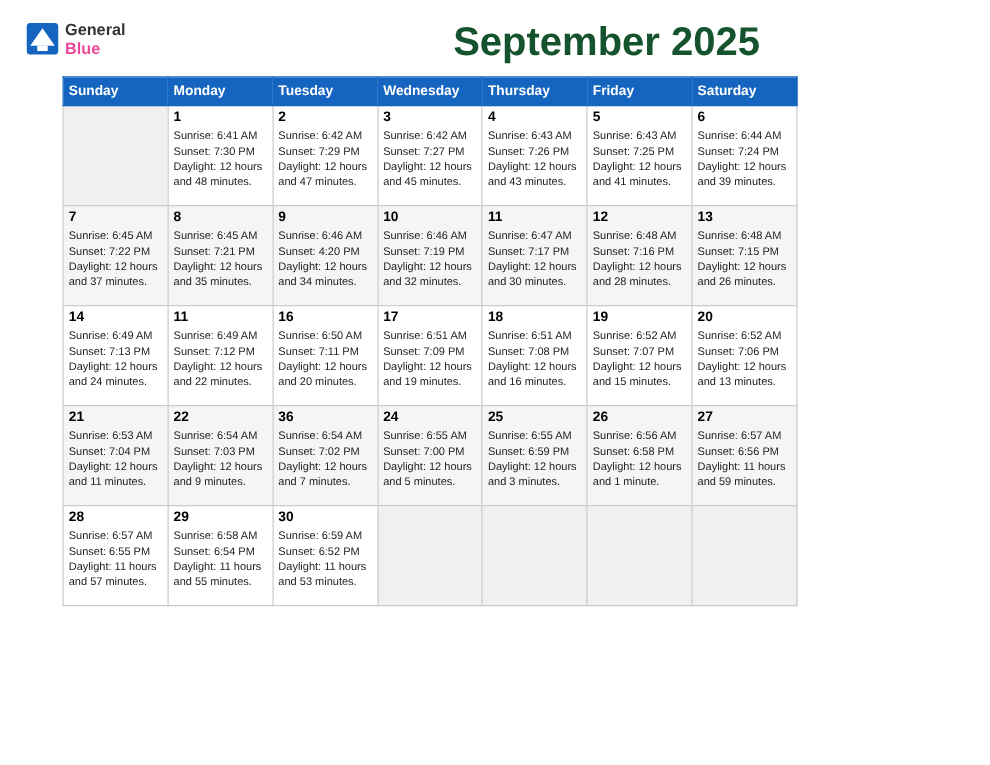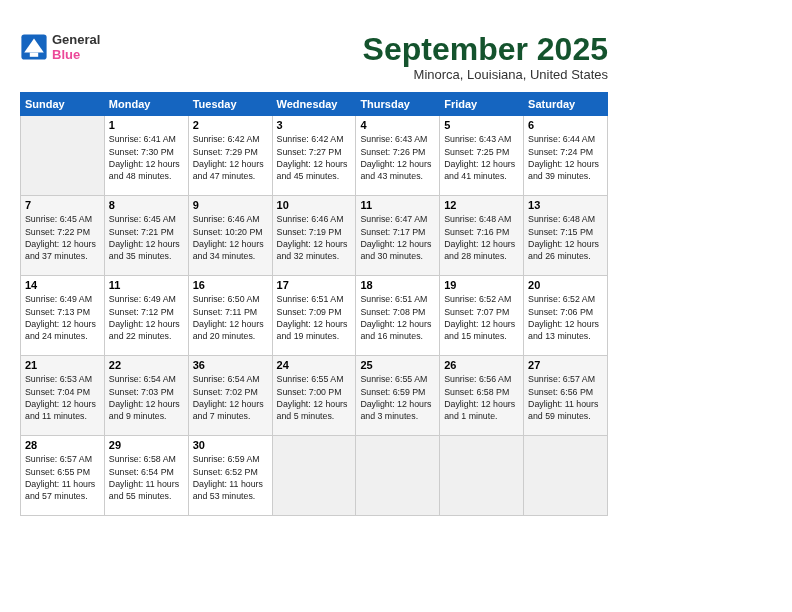--- a/index.html
+++ b/index.html
@@ -5,21 +5,21 @@
     * { box-sizing: border-box; margin: 0; padding: 0; }
     body {
       font-family: Arial, sans-serif;
       background: #fff;
       width: 792px;
       height: 612px;
       overflow: hidden;
     }
     .container {
       width: 628px;
-      padding: 32px 20px 10px 20px;
+      padding: 16px 20px 10px 20px;
     }
     .header-area {
       display: flex;
       justify-content: space-between;
       align-items: flex-start;
       margin-bottom: 10px;
     }
     .logo {
       display: flex;
       align-items: center;
@@ -39,20 +39,21 @@
       line-height: 1.1;
     }
     .location {
       font-size: 13px;
       color: #333;
     }
     table {
       width: 100%;
       border-collapse: collapse;
       font-size: 9.5px;
+      margin-left: 30px;
     }
     thead tr th {
       background-color: #1565c0;
       color: #fff;
       padding: 5px 4px;
       text-align: left;
       font-size: 11px;
       font-weight: bold;
       border: 1px solid #1565c0;
     }
@@ -98,21 +99,20 @@
         <polygon points="20,8 34,28 6,28" fill="white"></polygon>
         <rect x="14" y="28" width="12" height="6" fill="white"></rect>
       </svg>
       <div>
         <div style="font-size:13px;font-weight:bold;color:#333;">General</div>
         <div style="font-size:13px;font-weight:bold;color:#ec4899;">Blue</div>
       </div>
     </div>
     <div class="title-area">
       <div class="month-title">September 2025</div>
-      <div class="location">Minorca, Louisiana, United States</div>
     </div>
   </div>
 
   <table>
     <thead>
       <tr>
       <th>Sunday</th>
           <th>Monday</th>
           <th>Tuesday</th>
           <th>Wednesday</th>
@@ -178,21 +178,21 @@
           <td>
             <span class="day-num">8</span>
             <div class="cell-text">Sunrise: 6:45 AM</div>
             <div class="cell-text">Sunset: 7:21 PM</div>
             <div class="cell-text">Daylight: 12 hours</div>
             <div class="cell-text">and 35 minutes.</div>
           </td>
           <td>
             <span class="day-num">9</span>
             <div class="cell-text">Sunrise: 6:46 AM</div>
-            <div class="cell-text">Sunset: 10:20 PM</div>
+            <div class="cell-text">Sunset: 4:20 PM</div>
             <div class="cell-text">Daylight: 12 hours</div>
             <div class="cell-text">and 34 minutes.</div>
           </td>
           <td>
             <span class="day-num">10</span>
             <div class="cell-text">Sunrise: 6:46 AM</div>
             <div class="cell-text">Sunset: 7:19 PM</div>
             <div class="cell-text">Daylight: 12 hours</div>
             <div class="cell-text">and 32 minutes.</div>
           </td>

